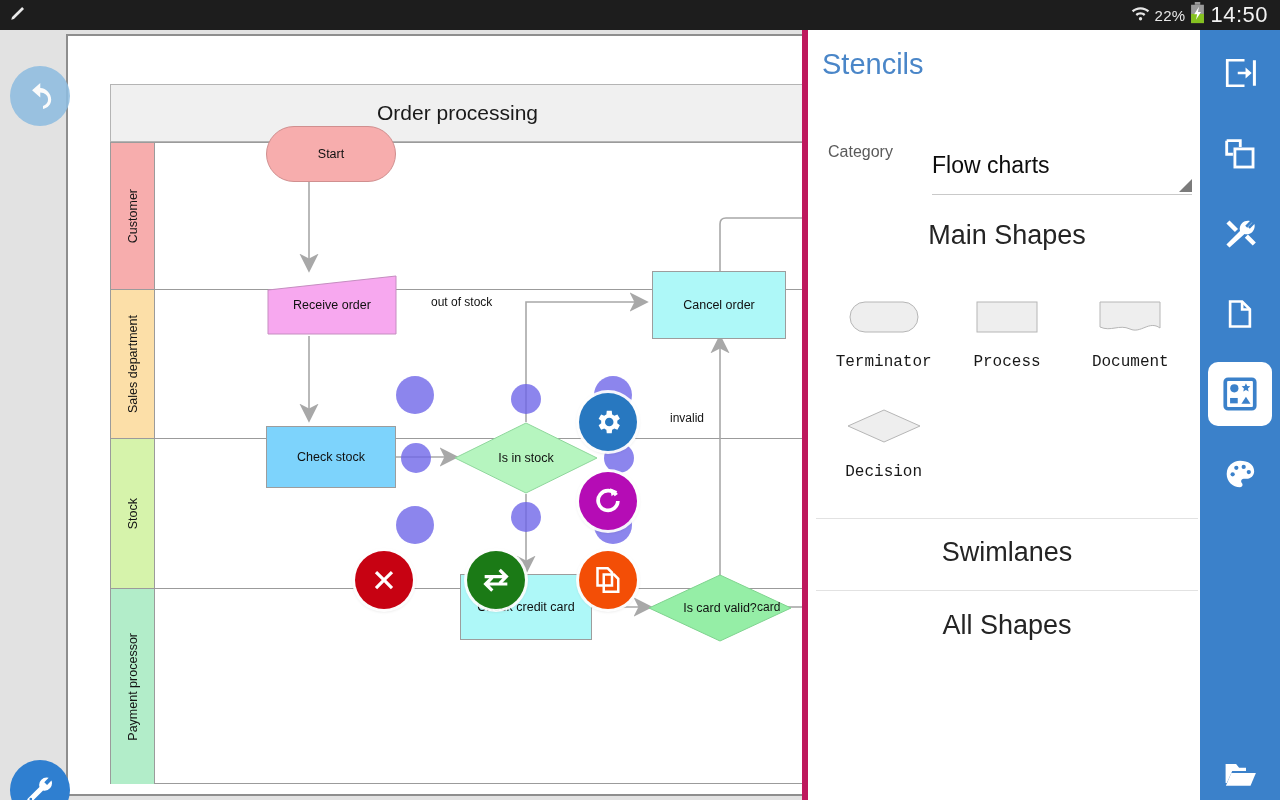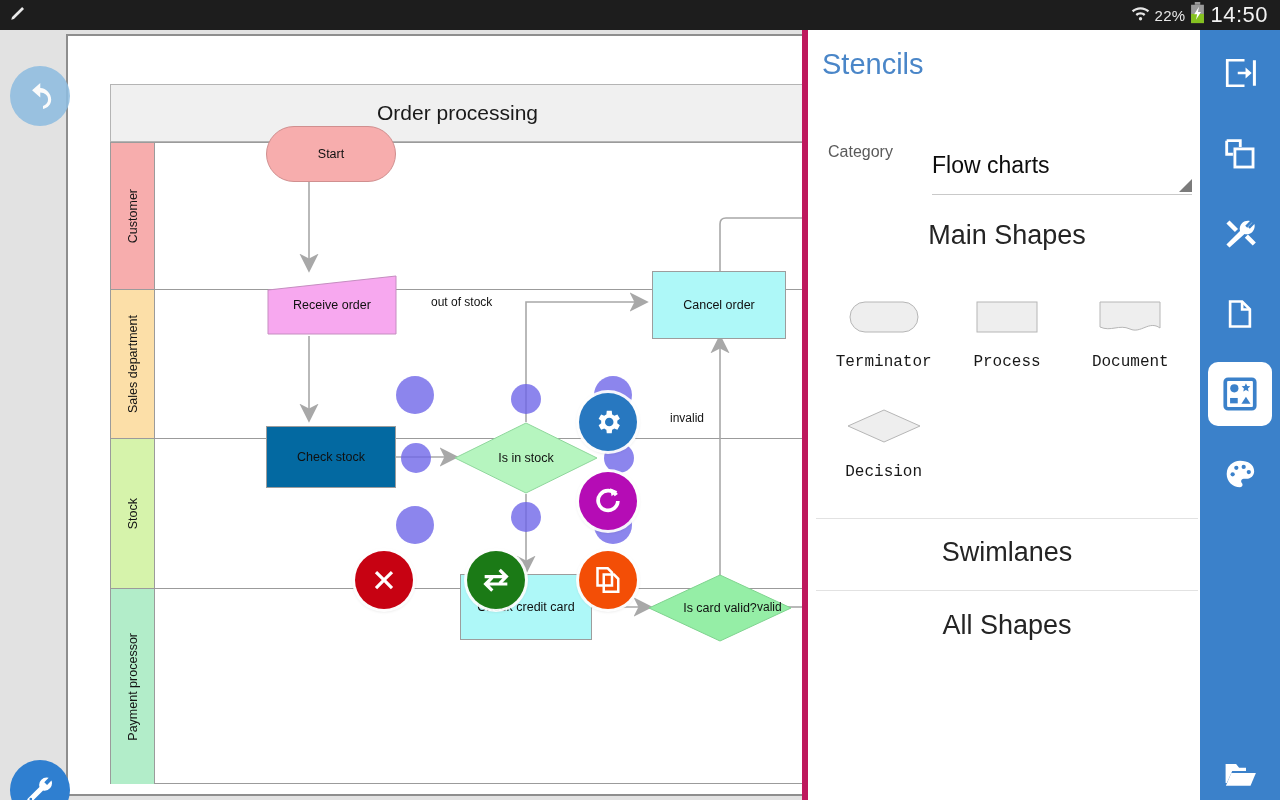--- a/index.html
+++ b/index.html
@@ -252,21 +252,21 @@
           <span>Start</span>
         </div>
 
         <div class="node" style="left:198px;top:238px;width:132px;height:62px;">
           <svg width="132" height="62" style="position:absolute;left:0;top:0;">
             <polygon points="2,16 130,2 130,60 2,60" fill="#f7a8ef" stroke="#c58dc0" stroke-width="1"></polygon>
           </svg>
           <span style="position:relative;">Receive order</span>
         </div>
 
-        <div class="node n-proc" style="left:198px;top:390px;width:130px;height:62px;background:#0369a1;">
+        <div class="node n-proc" style="left:198px;top:390px;width:130px;height:62px;background:#7dd3fc;">
           <span>Check stock</span>
         </div>
 
         <div class="node n-proc" style="left:584px;top:235px;width:134px;height:68px;background:#aef8f8;">
           <span>Cancel order</span>
         </div>
 
         <div class="node n-proc" style="left:392px;top:538px;width:132px;height:66px;background:#aef8f8;">
           <span>Check credit card</span>
         </div>
@@ -325,21 +325,21 @@
           </svg>
         </div>
 
         <div class="elabel" style="left:363px;top:259px;">
           <span>out of stock</span>
         </div>
         <div class="elabel" style="left:602px;top:375px;">
           <span>invalid</span>
         </div>
         <div class="elabel" style="left:689px;top:564px;">
-          <span>valid</span>
+          <span>card</span>
         </div>
 
       </div>
     </div>
 
     <div class="fab fab-undo">
       <svg width="34" height="34" viewBox="0 0 24 24">
         <path fill="#ffffff" d="M12.2 6.3V2.9L6.4 8l5.8 5.1V9.6c3.1 0 5.5 2.1 5.5 4.8 0 2.2-1.5 4-3.6 4.6v2.1c3.3-.6 5.8-3.3 5.8-6.7 0-3.9-3.4-8.1-7.7-8.1z"></path>
       </svg>
     </div>

